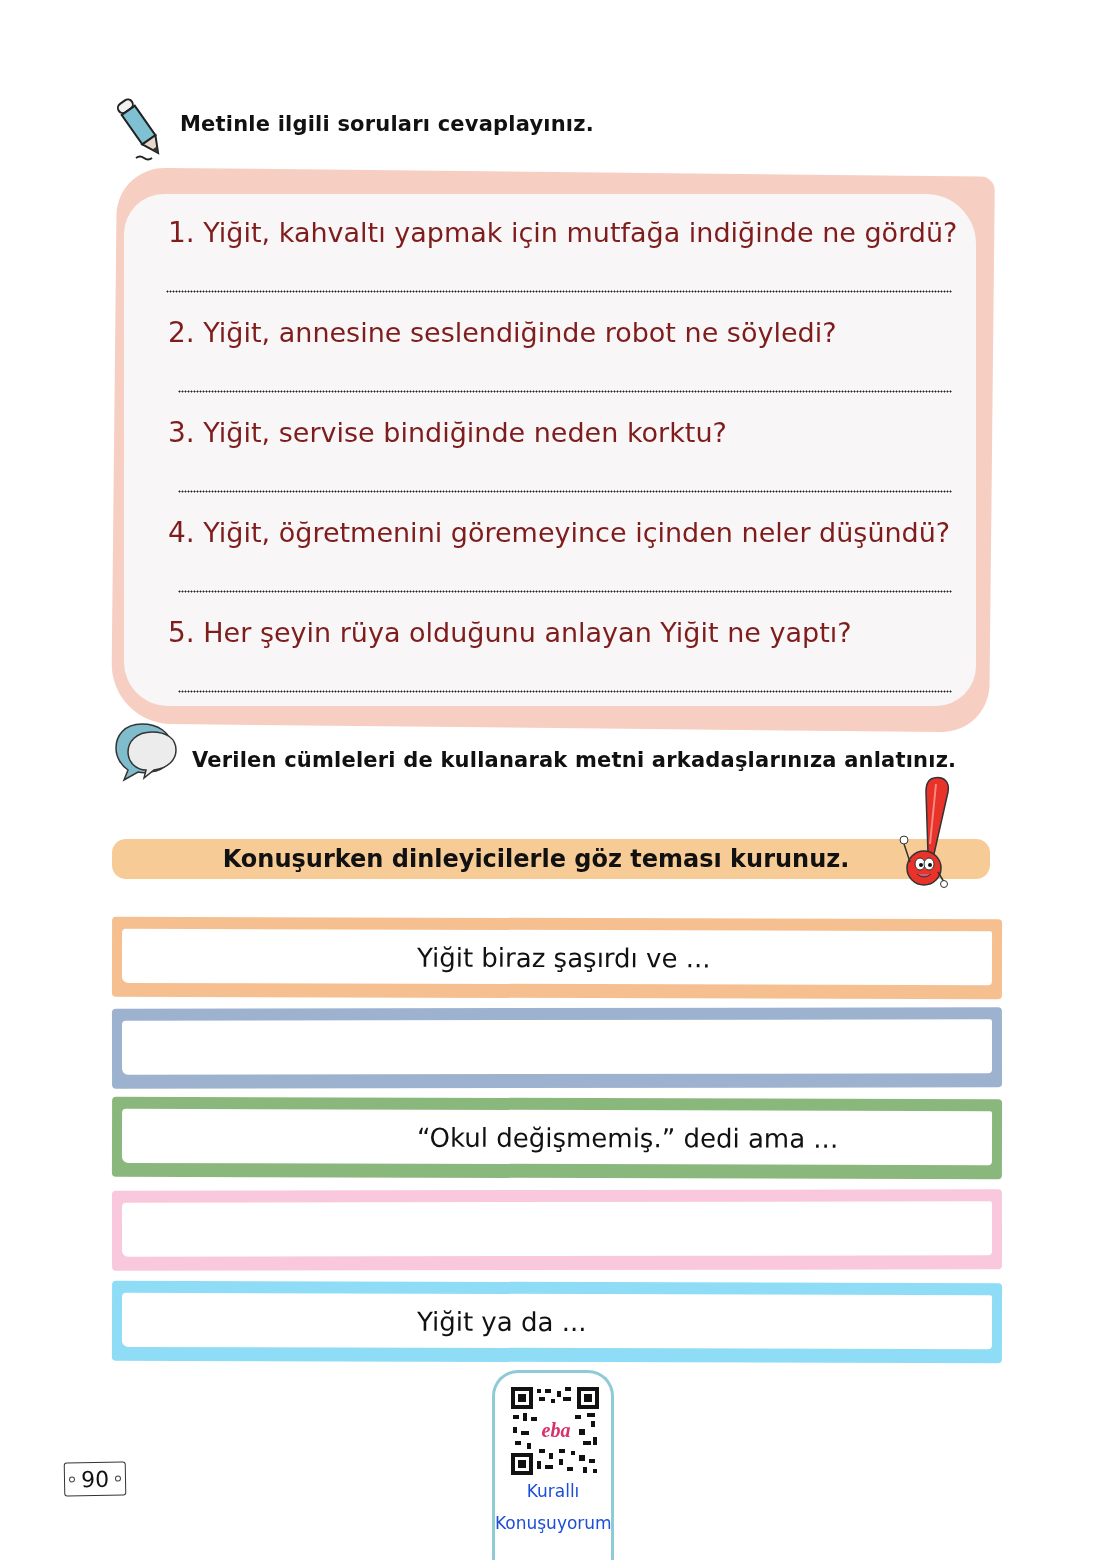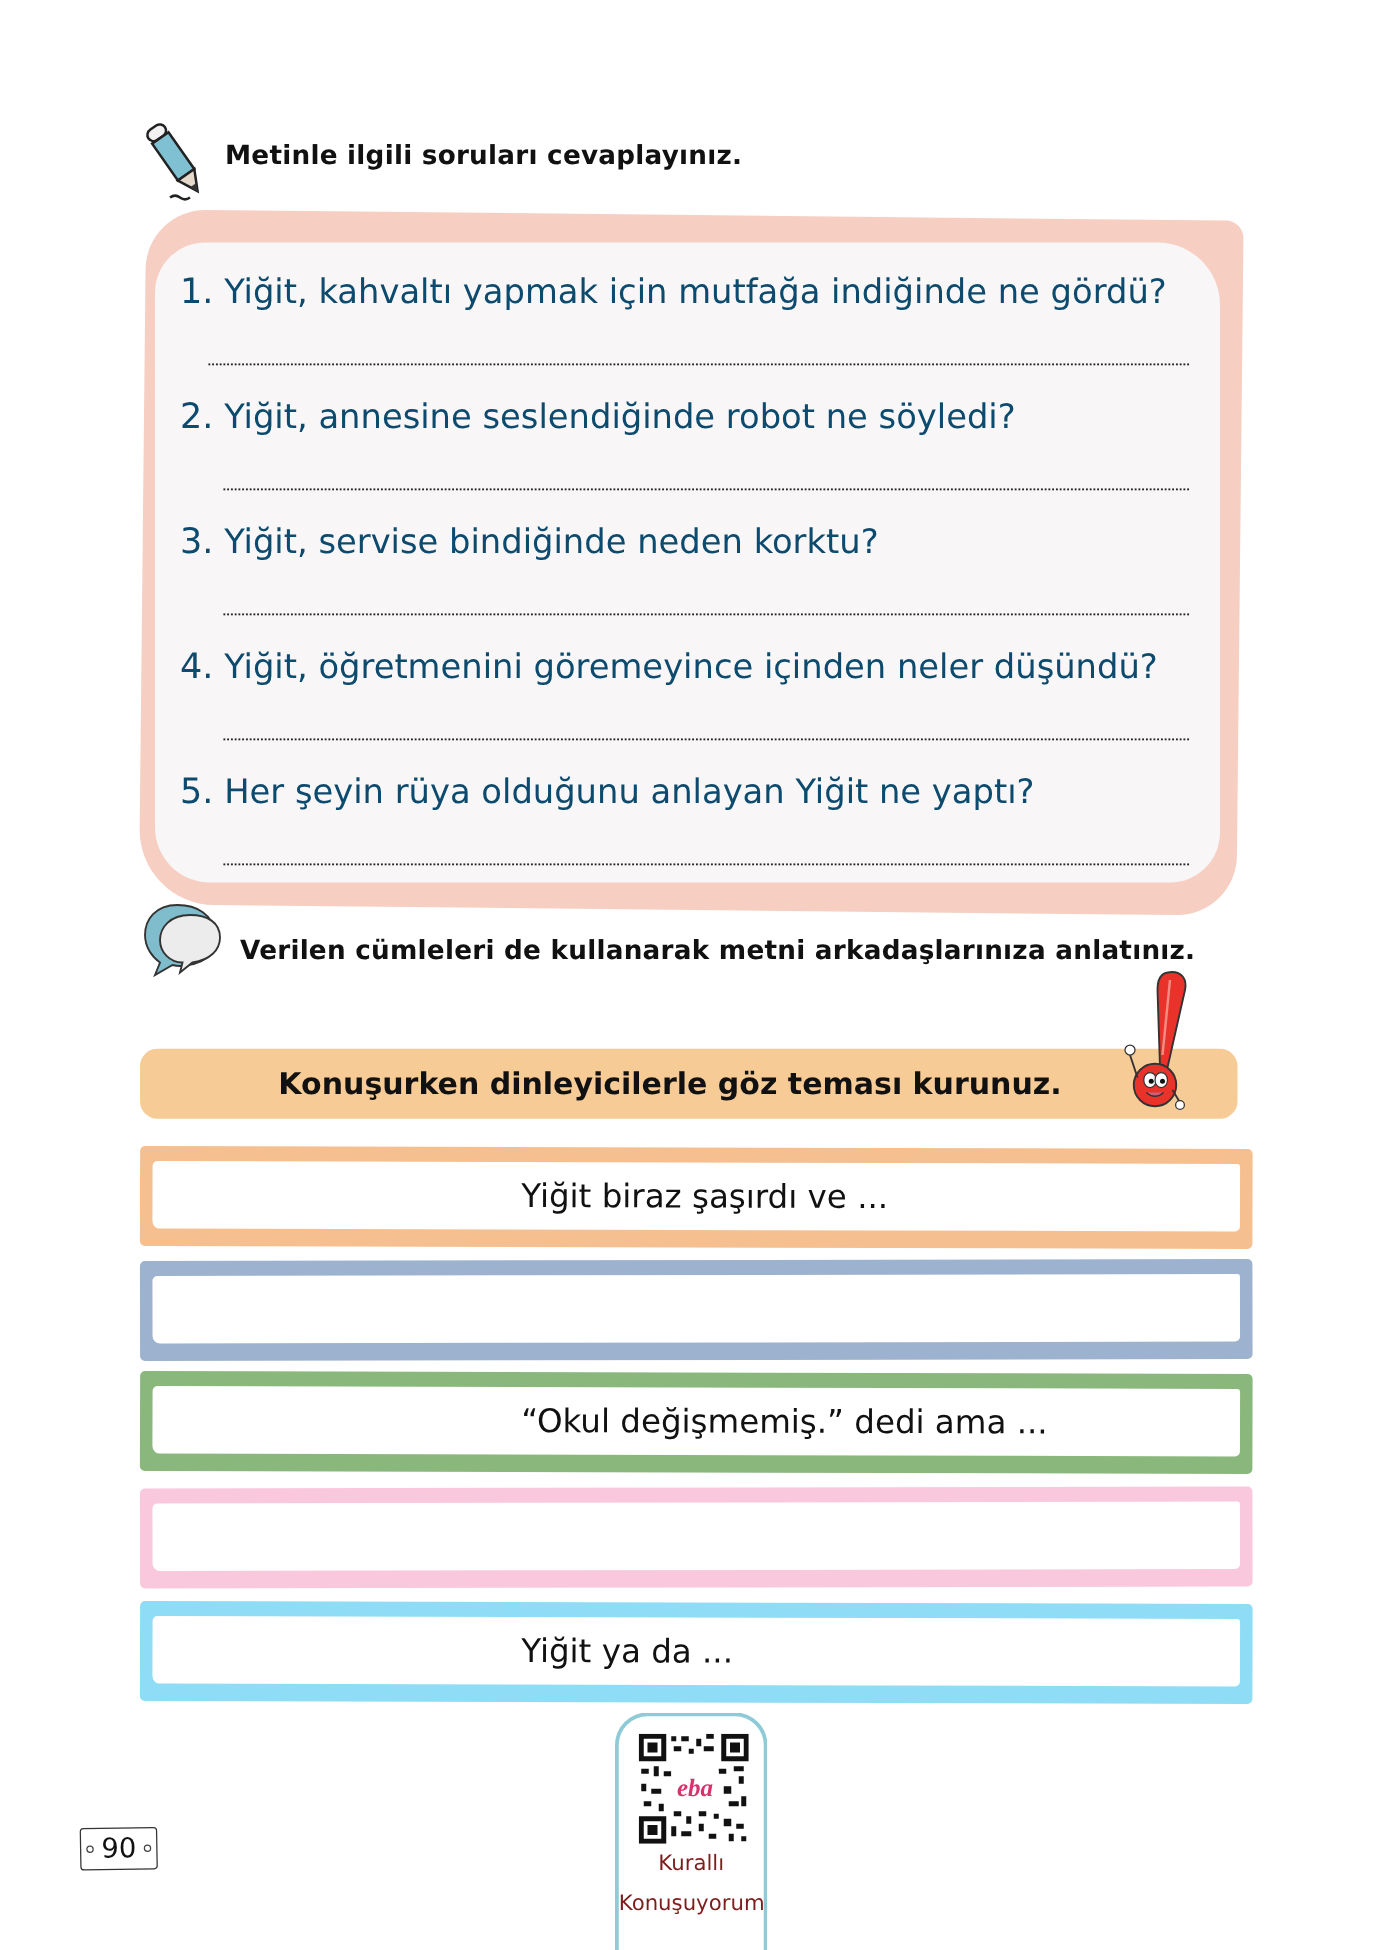--- a/index.html
+++ b/index.html
@@ -15,34 +15,34 @@
   
   .card-back {
     position: absolute; left: 114px; top: 172px; width: 878px; height: 556px;
     background: #f6cfc2; border-radius: 48px 14px 48px 60px;
     transform: rotate(0.6deg);
   }
   .card-front {
     position: absolute; left: 124px; top: 194px; width: 852px; height: 512px;
     background: #f8f6f7; border-radius: 40px 50px 40px 44px;
   }
-  .question { position: absolute; left: 144px; font-size: 27px; color: #0c4a6e; white-space: nowrap; }
+  .question { position: absolute; left: 168px; font-size: 27px; color: #7f1d1d; white-space: nowrap; }
   .question .num { font-size: 28px; }
   .dots {
     position: absolute; left: 166px; width: 786px; height: 3px;
     background-image: radial-gradient(circle, #222 0.9px, transparent 1.1px);
     background-size: 3px 3px; background-repeat: repeat-x;
   }
 
   
   .speech { position: absolute; left: 112px; top: 720px; width: 72px; height: 62px; }
 
   
   .tip {
-    position: absolute; left: 112px; top: 839px; width: 878px; height: 56px;
+    position: absolute; left: 112px; top: 839px; width: 878px; height: 40px;
     background: #f7cb95; border-radius: 14px;
     display: flex; align-items: center; justify-content: center;
   }
   .tip-text { font-size: 24px; font-weight: bold; margin-left: -30px; }
   .mascot { position: absolute; left: 896px; top: 774px; width: 70px; height: 120px; }
 
   
   .frame {
     position: absolute; left: 112px; width: 890px; height: 80px;
     border-radius: 4px;
@@ -62,21 +62,21 @@
     border: 1.5px solid #333; border-radius: 3px; transform: rotate(-1deg);
     display: flex; align-items: center; justify-content: center; font-size: 22px;
   }
   .page-num .screw { position: absolute; width: 6px; height: 6px; border: 1px solid #444; border-radius: 50%; top: 13px; }
   .qr-card {
     position: absolute; left: 492px; top: 1370px; width: 122px; height: 200px;
     border: 3px solid #8fcbd6; border-radius: 26px 26px 0 0; border-bottom: none;
     background: #fff;
   }
   .qr { position: absolute; left: 16px; top: 14px; width: 88px; height: 88px; }
-  .qr-label { position: absolute; left: 0; width: 100%; text-align: center; font-size: 17px; color: #7f1d1d; }
+  .qr-label { position: absolute; left: 0; width: 100%; text-align: center; font-size: 17px; color: #1d4ed8; }
 </style>
 </head>
 <body>
 
 <svg class="pencil" viewBox="0 0 56 72">
   <g transform="rotate(-35 28 36)">
     <rect x="20" y="2" width="16" height="10" rx="5" fill="#f1f1f1" stroke="#222" stroke-width="2"></rect>
     <rect x="20" y="12" width="16" height="36" fill="#7fc0d2" stroke="#222" stroke-width="2"></rect>
     <polygon points="20,48 36,48 28,64" fill="#e6d9cc" stroke="#222" stroke-width="2"></polygon>
     <polygon points="25,58 31,58 28,64" fill="#333"></polygon>

